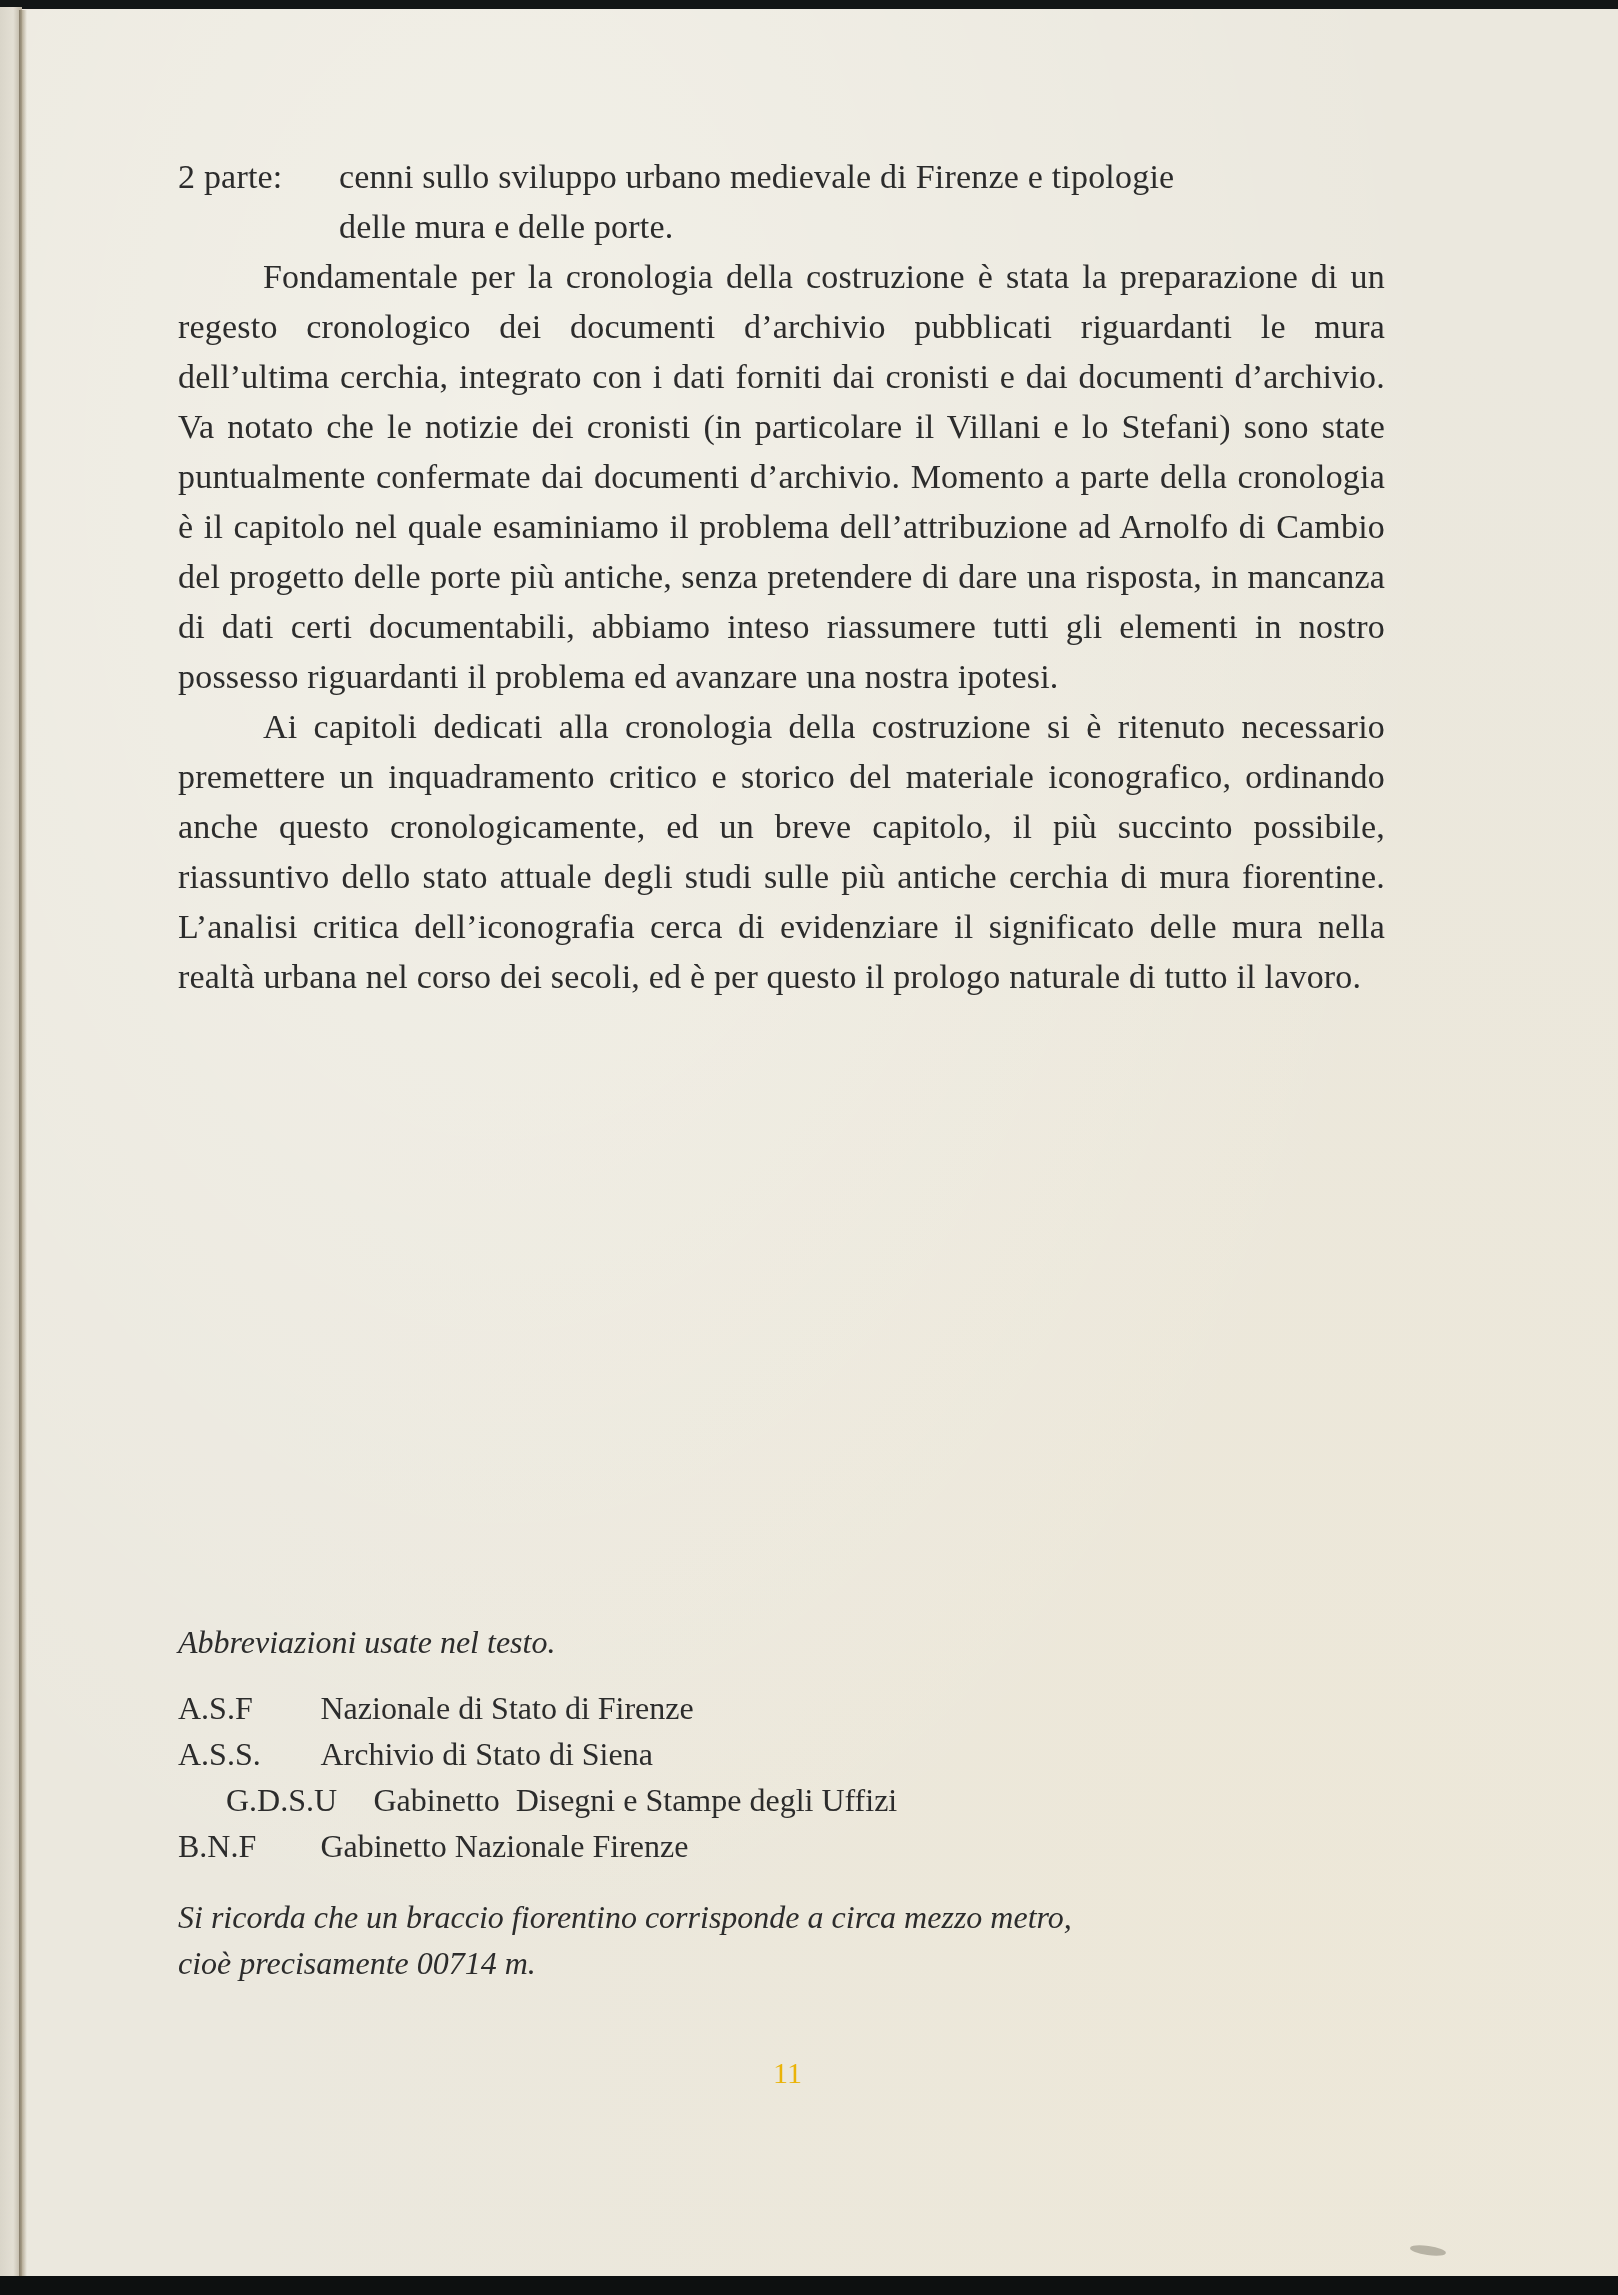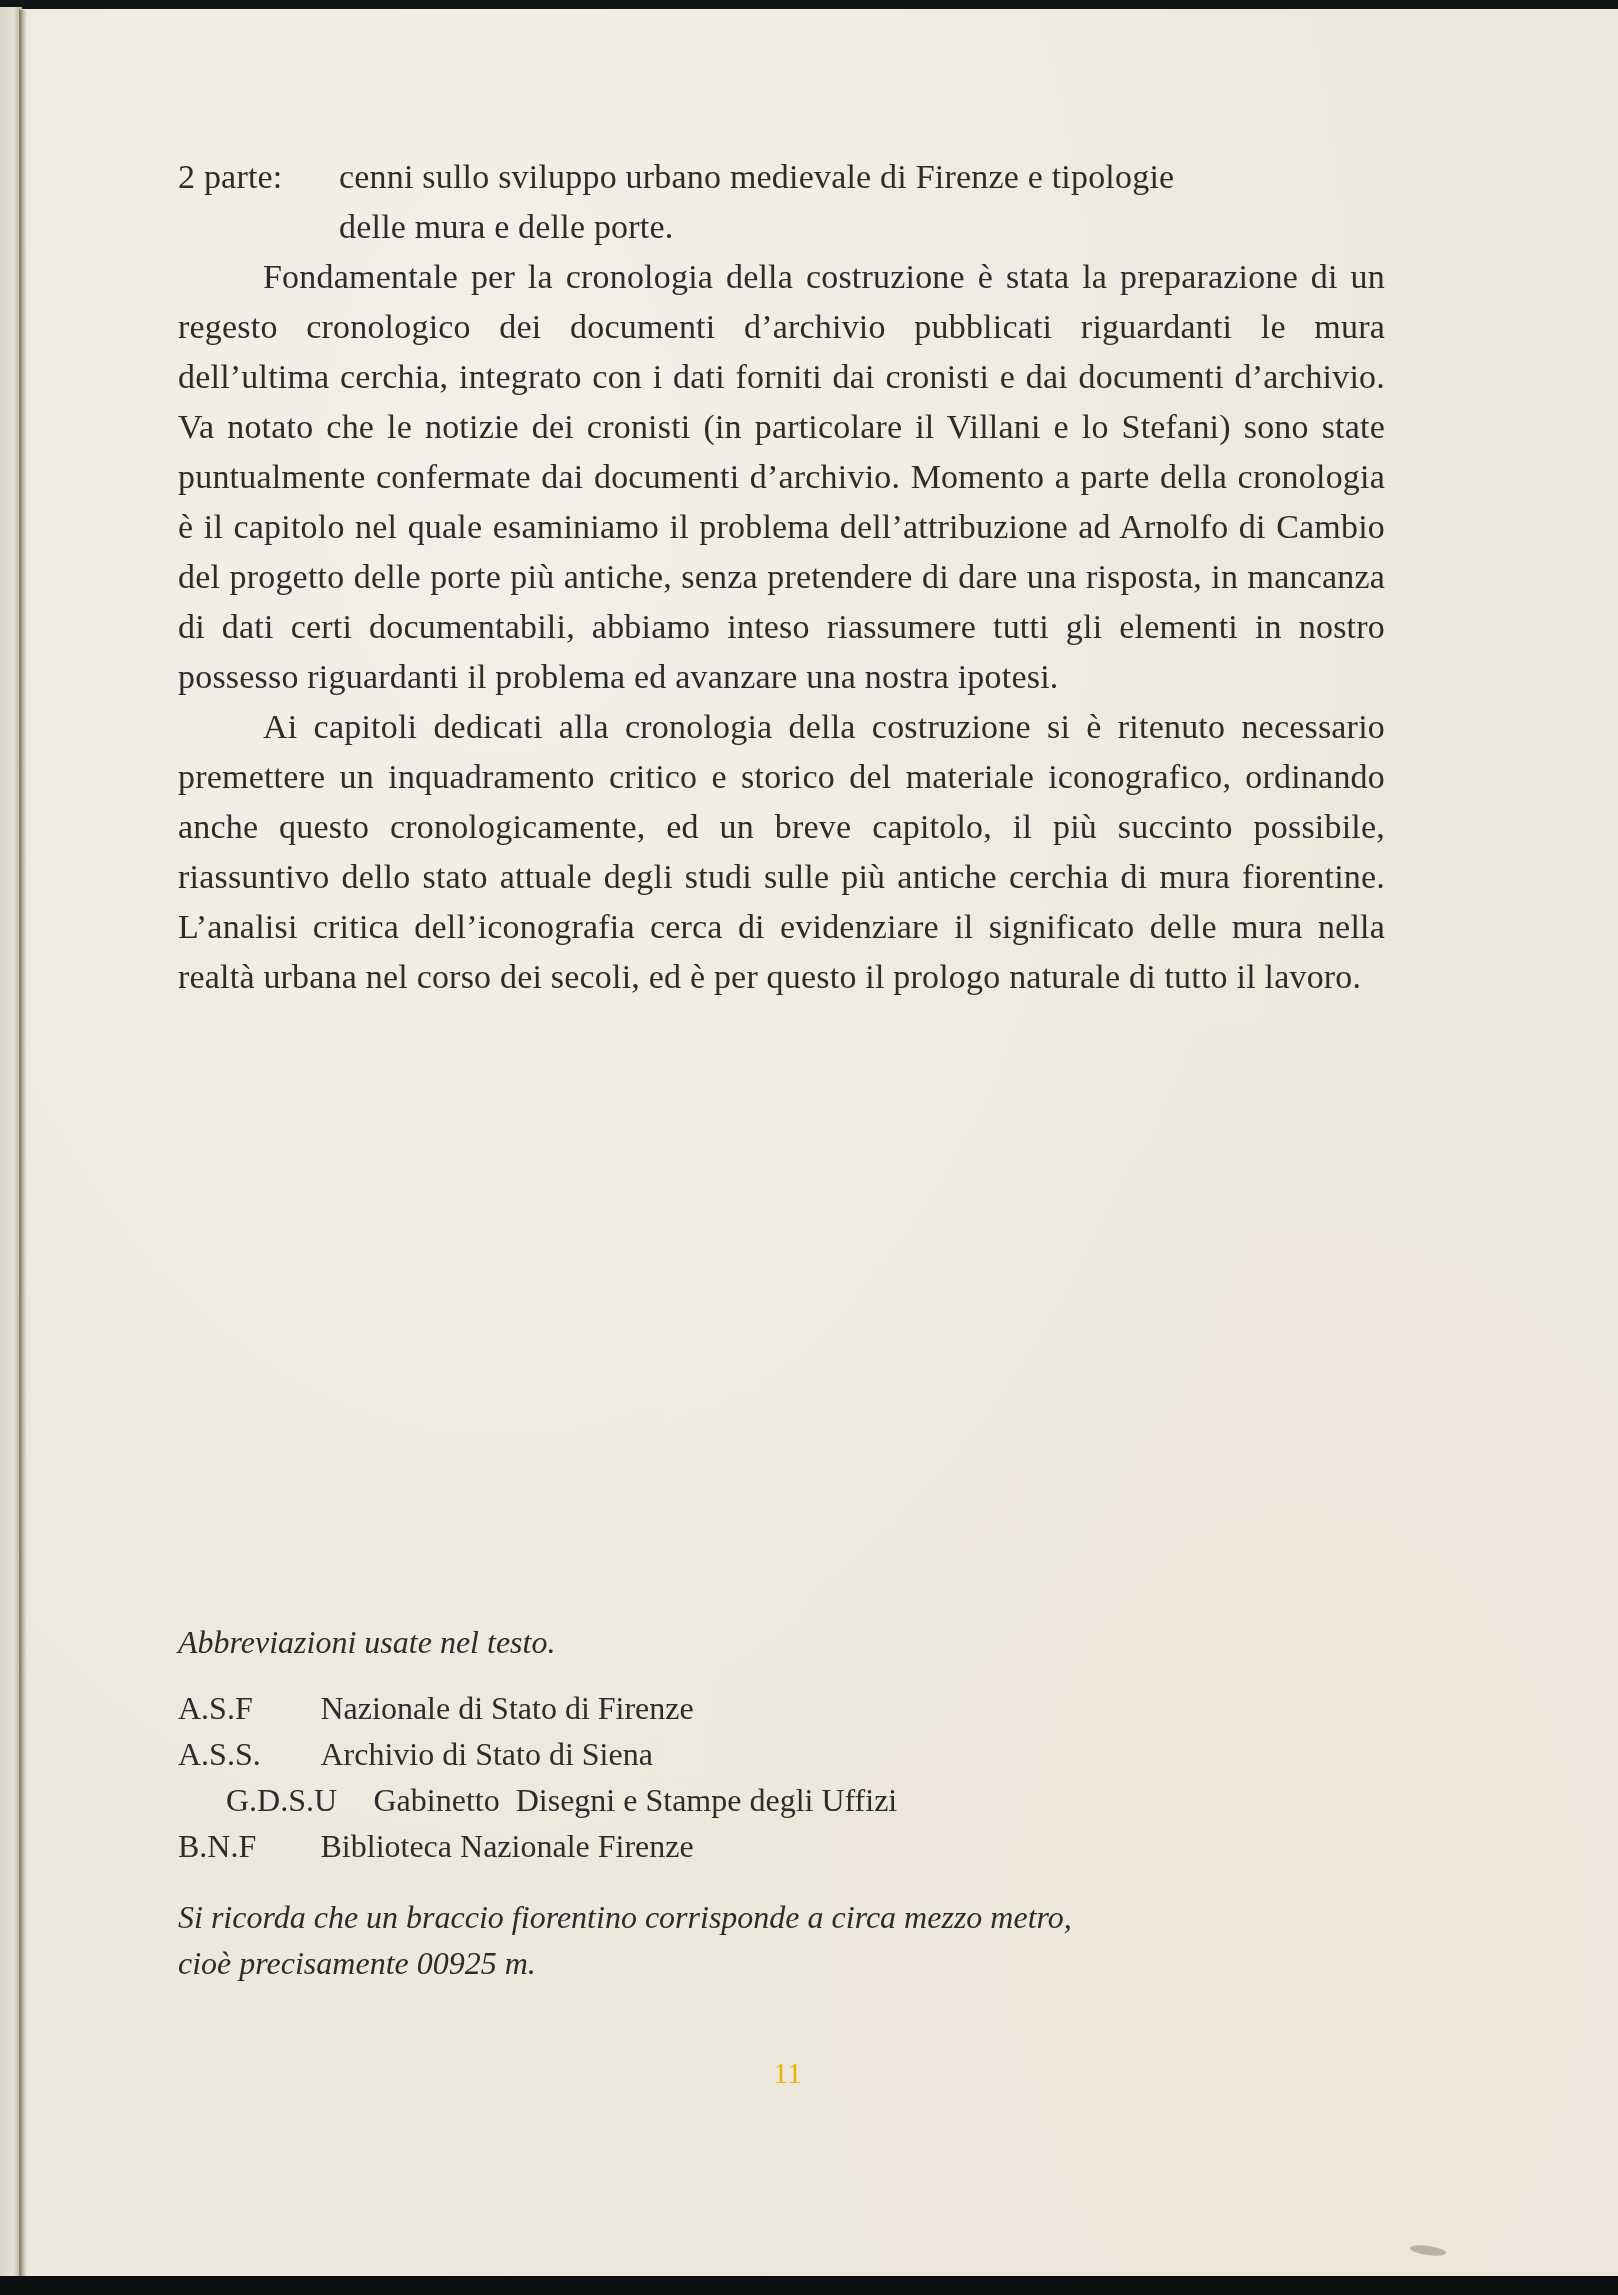--- a/index.html
+++ b/index.html
@@ -172,25 +172,25 @@
     <div class="abbr-row">
       <span class="abbr-code">A.S.S.</span>
       <span>Archivio di Stato di Siena</span>
     </div>
     <div class="abbr-row wide">
       <span class="abbr-code">G.D.S.U</span>
       <span style="white-space:pre;">Gabinetto  Disegni e Stampe degli Uffizi</span>
     </div>
     <div class="abbr-row">
       <span class="abbr-code">B.N.F</span>
-      <span>Biblioteca Nazionale Firenze</span>
+      <span>Gabinetto Nazionale Firenze</span>
     </div>
 
     <div class="note">
       <div>Si ricorda che un braccio fiorentino corrisponde a circa mezzo metro,</div>
-      <div>cioè precisamente 00925 m.</div>
+      <div>cioè precisamente 00714 m.</div>
     </div>
   </div>
 
   <div class="page-number">11</div>
   <div class="smudge"></div>
 </div>
 
 
 </body></html>

